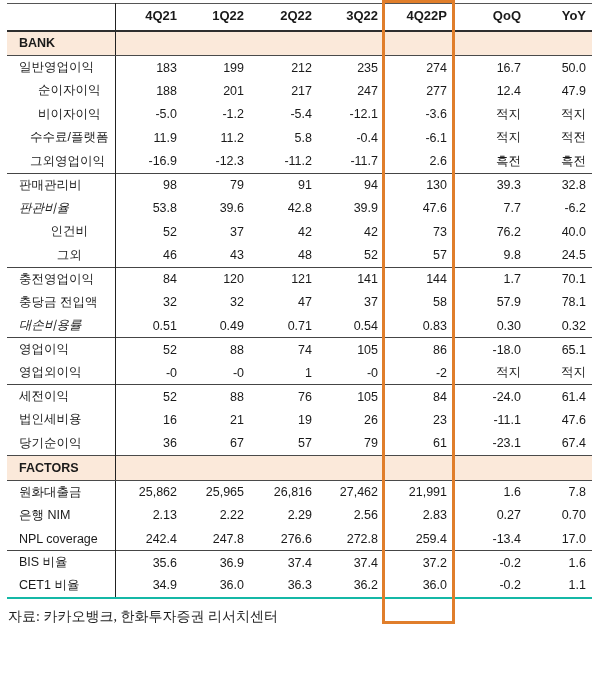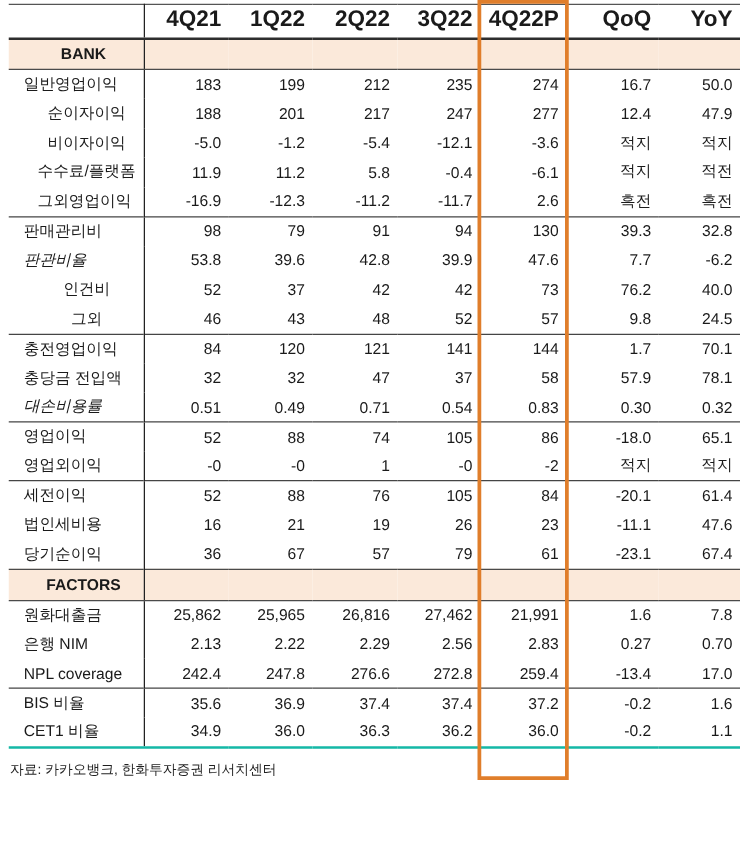--- a/index.html
+++ b/index.html
@@ -25,21 +25,21 @@
   col.c-2 { width: 67px; }
   col.c-3 { width: 68px; }
   col.c-4 { width: 66px; }
   col.c-5 { width: 69px; }
   col.c-6 { width: 74px; }
   col.c-7 { width: 65px; }
 
   thead th {
     height: 27px;
     font-weight: bold;
-    font-size: 18px;
+    font-size: 13px;
     text-align: right;
     padding: 0 6px 2px 0;
     border-top: 1.5px solid #555;
     border-bottom: 2px solid #2e2e2e;
     white-space: nowrap;
   }
   thead th.label-col { text-align: left; padding-left: 12px; }
 
   td {
     height: 23.5px;
@@ -57,37 +57,37 @@
   td.label.ind1 { padding-left: 17px; text-align: center; }
   td.label.ind2 { padding-left: 23px; }
   td.label.italic { font-style: italic; }
 
   tr.band td {
     height: 25px;
     background: #fbe9da;
     border-top: 1.5px solid #4a4a4a;
     border-bottom: 1.5px solid #4a4a4a;
     font-weight: bold;
-    text-align: center;
   }
   tr.group-start td { border-top: 1.5px solid #454545; }
   tbody tr.last-row td { border-bottom: 2px solid #14b8a6; }
 
   .highlight-box {
     position: absolute;
     border: 3px solid #e07e2b;
     background: transparent;
     pointer-events: none;
     z-index: 5;
   }
 
   .footer {
     margin: 9px 0 0 8px;
-    font-size: 11px;
+    font-size: 14px;
     color: #1f1f1f;
+    font-family: Liberation Serif, serif;
   }
 </style>
 </head>
 <body>
 
 <div class="page">
 
   <div class="highlight-box" style="left: 382px; width: 73px; top: -3px; height: 624px; border-color: rgb(224, 126, 43);"></div>
 
   <table class="report">
@@ -264,21 +264,21 @@
           <td>적지</td>
           <td>적지</td>
         </tr>
         <tr class="group-start">
           <td class="label">세전이익</td>
           <td>52</td>
           <td>88</td>
           <td>76</td>
           <td>105</td>
           <td>84</td>
-          <td>-20.1</td>
+          <td>-24.0</td>
           <td>61.4</td>
         </tr>
         <tr>
           <td class="label">법인세비용</td>
           <td>16</td>
           <td>21</td>
           <td>19</td>
           <td>26</td>
           <td>23</td>
           <td>-11.1</td>

